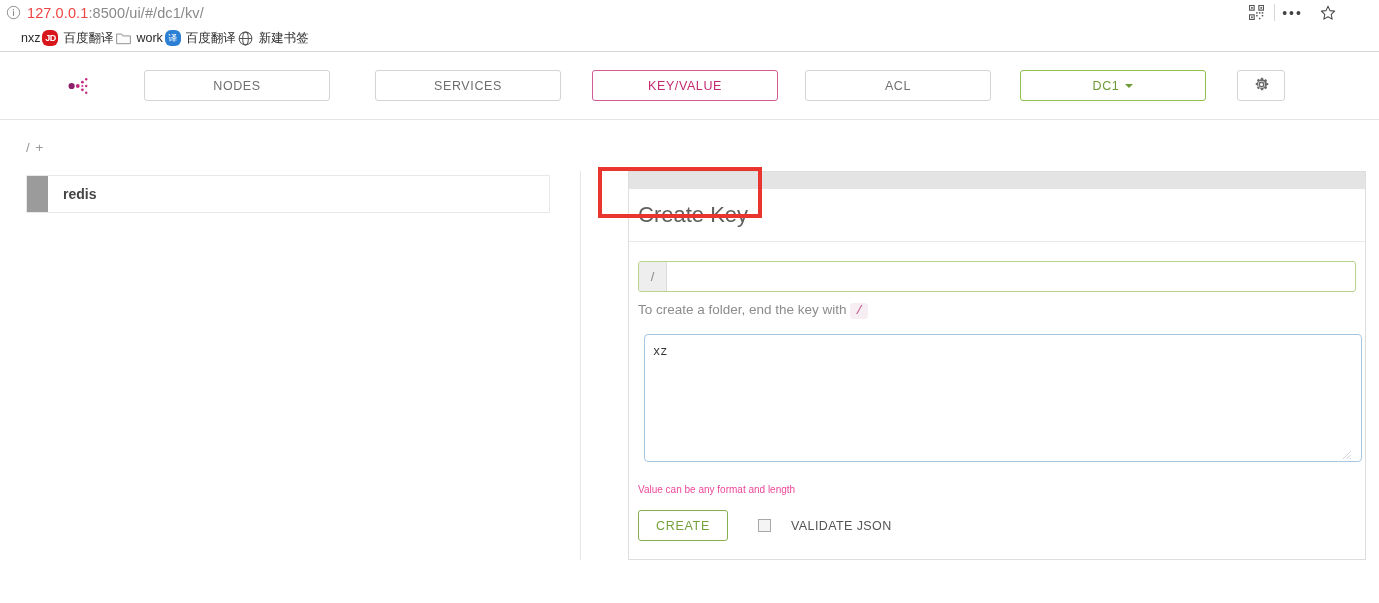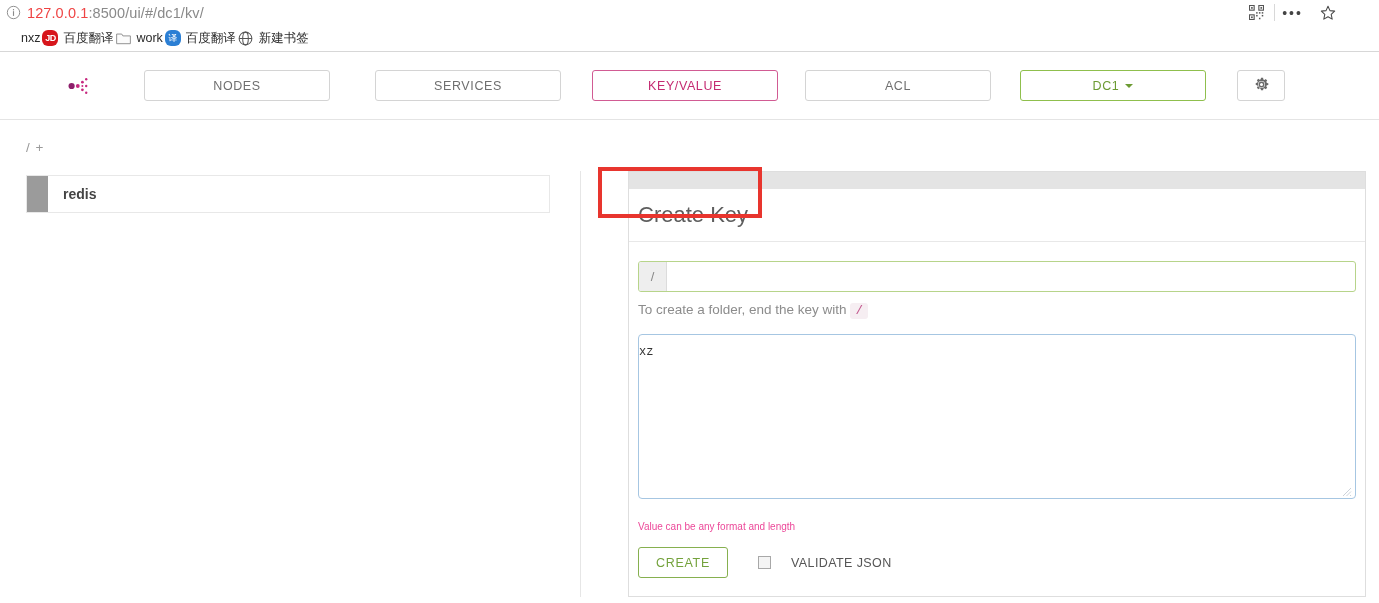--- a/index.html
+++ b/index.html
@@ -240,33 +240,34 @@
     font-size: 12.5px;
     font-family: "Liberation Mono", monospace;
   }
 
   .value-area {
     position: relative;
     margin-top: 15px;
   }
   .value-box {
     width: 100%;
-    height: 165px;
+    height: 128px;
     border: 1px solid #a6c6e2;
     border-radius: 4px;
     background: #fff;
-    padding: 10px 0;
+    padding: 10px 8px;
     font-size: 12px;
     color: #333;
     font-family: "Liberation Mono", monospace;
     outline: none;
     resize: none;
     display: block;
     line-height: 1.3;
     overflow: hidden;
+    margin-left: 6px;
   }
   .resize-grip {
     position: absolute;
     right: 4px; bottom: 5px;
     width: 11px; height: 11px;
     pointer-events: none;
     opacity: 0.5;
   }
 
   .hint2 {

